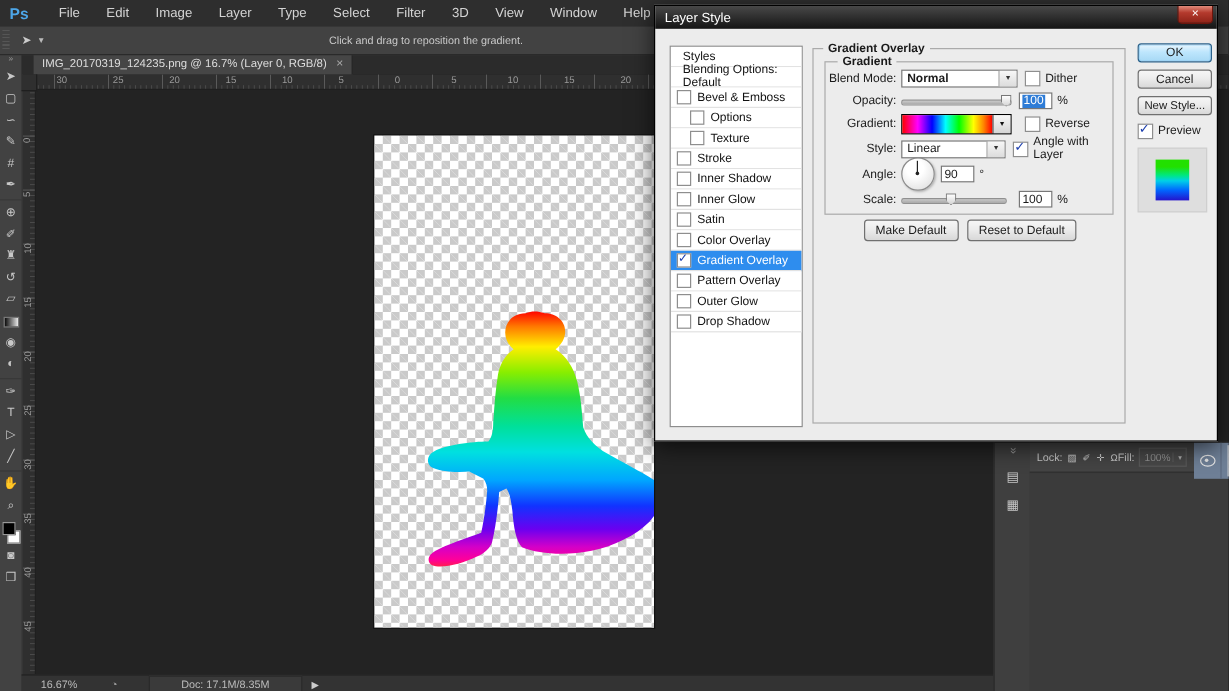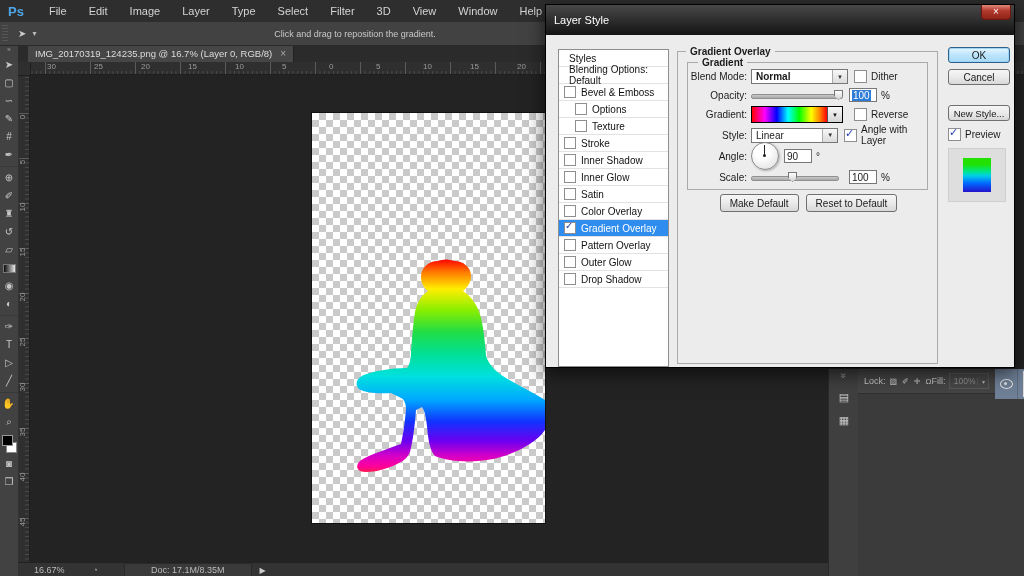--- a/index.html
+++ b/index.html
@@ -104,21 +104,21 @@
   .t-person{position:absolute;left:9px;top:4px;width:6px;height:11px;background:#3f5e80;border-radius:2px;}
   .layer-label{margin-left:8px;color:#f0f0f0;font-size:10px;}
   .lp-body{flex:1;background:#3b3b3b;border-right:8px solid #343434;}
   .lp-bottom{height:16px;background:#383838;border-top:1px solid #2a2a2a;display:flex;
              align-items:center;justify-content:center;gap:11px;flex:none;}
   .lp-ic{color:#aaa;font-size:9px;font-style:normal;}
   .lp-ic.fx{font-style:italic;font-size:9px;}
   
   .dialog{position:absolute;left:545px;top:4px;width:470px;height:364px;background:#ececec;
           border:1px solid #000;box-shadow:0 5px 18px rgba(0,0,0,.65);z-index:10;box-sizing:border-box;}
-  .dlg-title{height:30px;background:linear-gradient(#484848,#141414);color:#fff;font-size:11px;
+  .dlg-title{height:19px;background:linear-gradient(#484848,#141414);color:#fff;font-size:11px;
              display:flex;align-items:center;padding-left:8px;position:relative;}
   .dlg-close{position:absolute;right:3px;top:0;width:28px;height:14px;
              background:linear-gradient(#e08a7a,#b43a2d 40%,#8f2318);border:1px solid #6d150c;border-top:none;
              border-radius:0 0 4px 4px;color:#fff;font-size:10px;line-height:13px;text-align:center;}
   .dlg-body{position:relative;height:263px;font-size:10px;color:#1a1a1a;}
   
   .styles-list{position:absolute;left:12px;top:14px;width:111px;height:318px;background:#fff;
                border:1px solid #8e8e8e;box-sizing:border-box;overflow:hidden;}
   .style-row{height:16px;display:flex;align-items:center;border-bottom:1px solid #e2e2e2;
              padding-left:5px;background:#fff;color:#111;}
@@ -166,21 +166,21 @@
   .dial .hub{position:absolute;left:11px;top:11px;width:3px;height:3px;background:#222;border-radius:50%;}
   .mk-btns{position:absolute;left:0;top:142px;width:261px;display:flex;justify-content:center;gap:7px;}
   .btn{height:16px;background:linear-gradient(#f6f6f6,#ececec 45%,#d8d8d8);border:1px solid #707070;
        border-radius:3px;font-size:10px;display:flex;align-items:center;justify-content:center;
        padding:0 9px;color:#1a1a1a;font-family:"Liberation Sans",sans-serif;}
   
   .actions{position:absolute;left:402px;top:12px;width:62px;}
   .btn.wide{width:62px;box-sizing:border-box;padding:0;}
   .btn.ok{background:linear-gradient(#eaf6fd,#bee6fd 45%,#a7d9f5);border-color:#2c628b;
           box-shadow:0 0 0 1px #9fd4f5 inset;margin-bottom:6px;}
-  .btn.cancel{margin-bottom:20px;}
+  .btn.cancel{margin-bottom:6px;}
   .btn.newstyle{margin-bottom:7px;font-size:9.5px;}
   .preview-row{display:flex;align-items:center;margin-bottom:7px;}
   .preview-thumb{width:56px;height:52px;background:#dedede;border:1px solid #cfcfcf;
                  display:flex;align-items:center;justify-content:center;}
   .preview-grad{width:28px;height:34px;
                 background:linear-gradient(#22e000 0 18%,#00e87c 38%,#00cfe8 52%,#0066ff 75%,#2414cc 100%);}
 </style>
 </head>
 <body>
 

